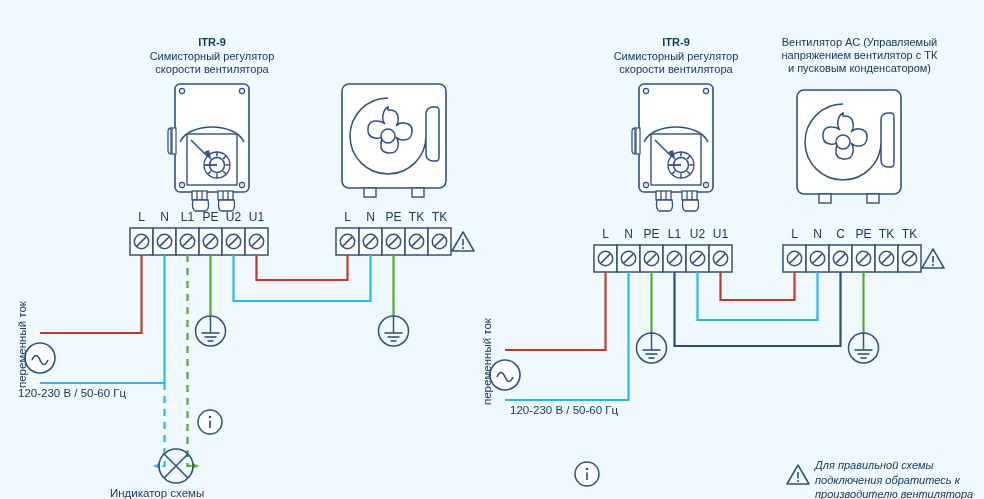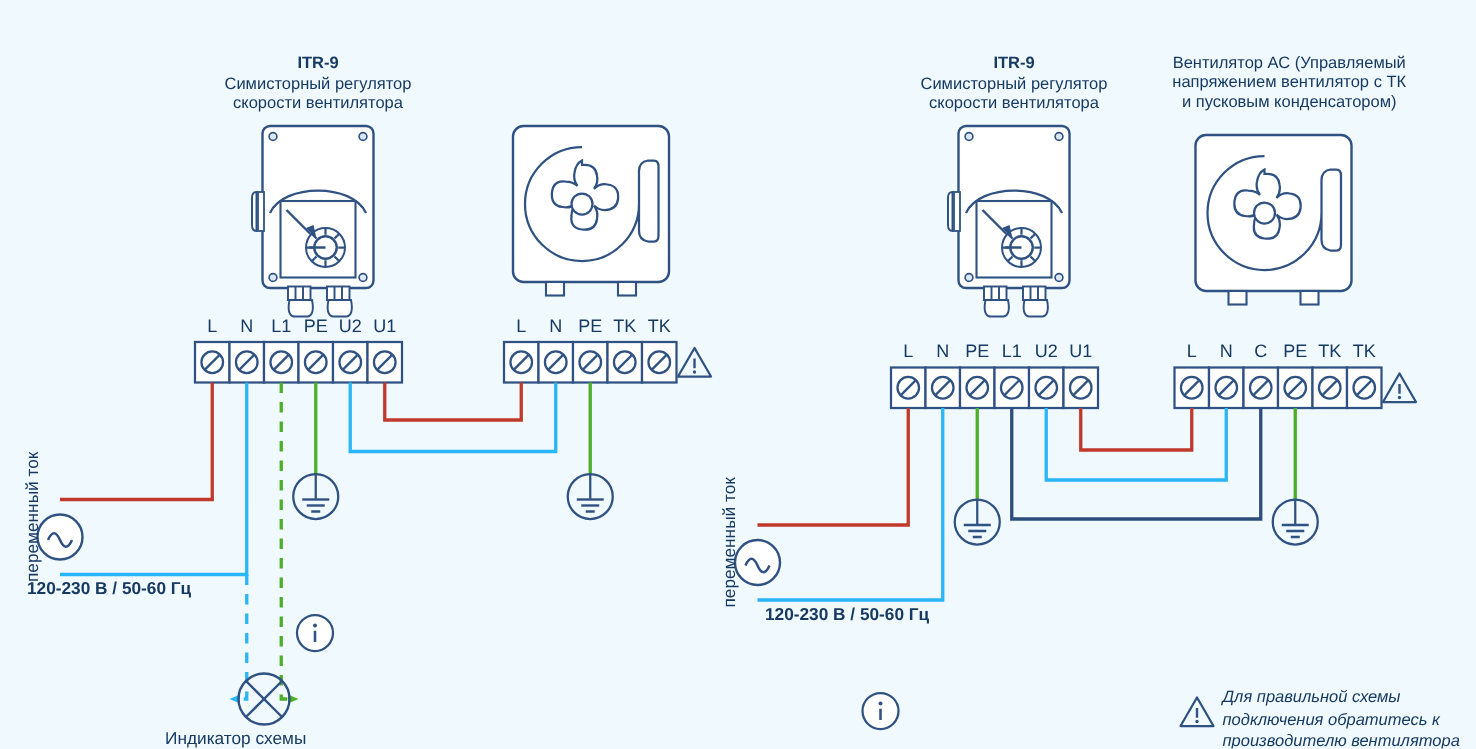--- a/index.html
+++ b/index.html
@@ -29,21 +29,20 @@
     text-align:center;
     width:23px;
     font-family:"Liberation Sans", sans-serif;
   }
   .vlabel{
     position:absolute;
     font-size:11.5px;
     color:#173a63;
     white-space:nowrap;
     font-family:"Liberation Sans", sans-serif;
-    font-weight:bold;
   }
   .vert{
     position:absolute;
     font-size:11.5px;
     color:#173a63;
     white-space:nowrap;
     transform-origin:0 0;
     transform:rotate(-90deg);
     font-family:"Liberation Sans", sans-serif;
   }

